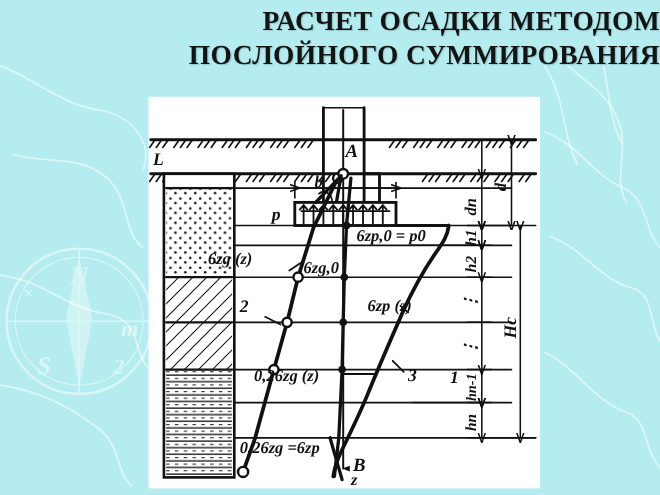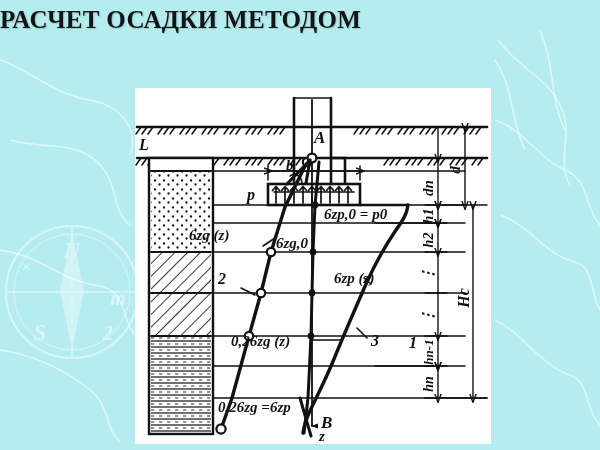--- a/index.html
+++ b/index.html
@@ -5,21 +5,21 @@
   html,body{margin:0;padding:0;}
   body{
     width:600px;height:450px;overflow:hidden;
     background:#b4ecf0;
     font-family:"Liberation Serif", serif;
     position:relative;
   }
   #bg-watermark{position:absolute;left:0;top:0;width:600px;height:450px;pointer-events:none;}
   #slide-title{
     position:absolute;left:0;top:4px;width:600px;
-    text-align:left;
+    text-align:right;
     font-family:"Liberation Serif", serif;
     font-weight:bold;
     font-size:25px;
     line-height:31px;
     letter-spacing:0.3px;
     color:#141414;
     text-shadow:1px 1px 1px rgba(120,170,175,.55);
   }
   #title-line1,#title-line2{display:block;}
   #diagram-panel{
@@ -53,20 +53,21 @@
     <text x="72" y="258" font-family="'Liberation Serif',serif" font-size="23" font-style="italic" font-weight="bold" fill="#ffffff" text-anchor="middle">N</text>
     <text x="40" y="340" font-family="'Liberation Serif',serif" font-size="23" font-style="italic" font-weight="bold" fill="#ffffff" text-anchor="middle">S</text>
     <text x="118" y="305" font-family="'Liberation Serif',serif" font-size="20" font-style="italic" font-weight="bold" fill="#ffffff" text-anchor="middle">m</text>
     <text x="108" y="340" font-family="'Liberation Serif',serif" font-size="20" font-style="italic" font-weight="bold" fill="#ffffff" text-anchor="middle">2</text>
     <text x="26" y="272" font-family="'Liberation Serif',serif" font-size="16" font-weight="bold" fill="#ffffff" text-anchor="middle">×</text>
   </g>
 </svg>
 
 <div id="slide-title">
   <span id="title-line1">РАСЧЕТ ОСАДКИ МЕТОДОМ</span>
+  <span id="title-line2">ПОСЛОЙНОГО СУММИРОВАНИЯ</span>
 </div>
 
 <div id="diagram-panel">
   <svg id="diagram-svg" viewBox="0 0 356 356" xmlns="http://www.w3.org/2000/svg">
     <defs>
       <pattern id="pat-dots" width="9" height="9" patternUnits="userSpaceOnUse">
         <rect width="9" height="9" fill="#ffffff"></rect>
         <circle cx="2" cy="2.5" r="1.15" fill="#111111"></circle>
         <circle cx="6.5" cy="6.5" r="1.15" fill="#111111"></circle>
       </pattern>

